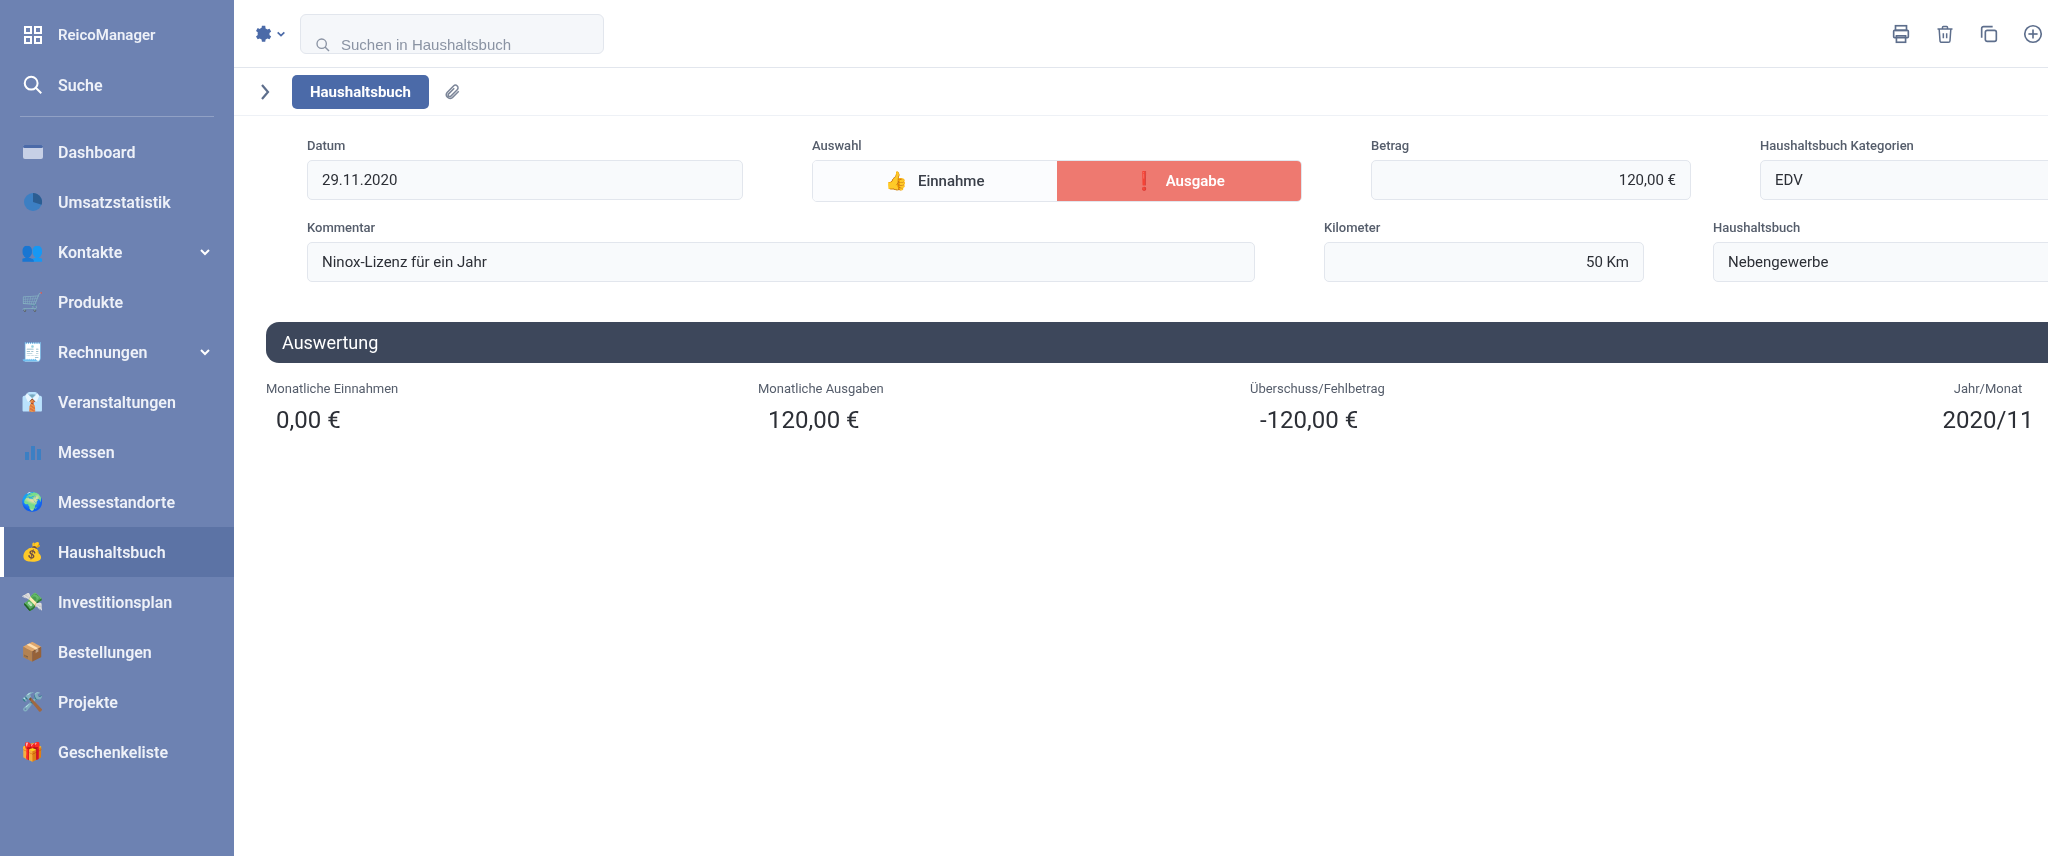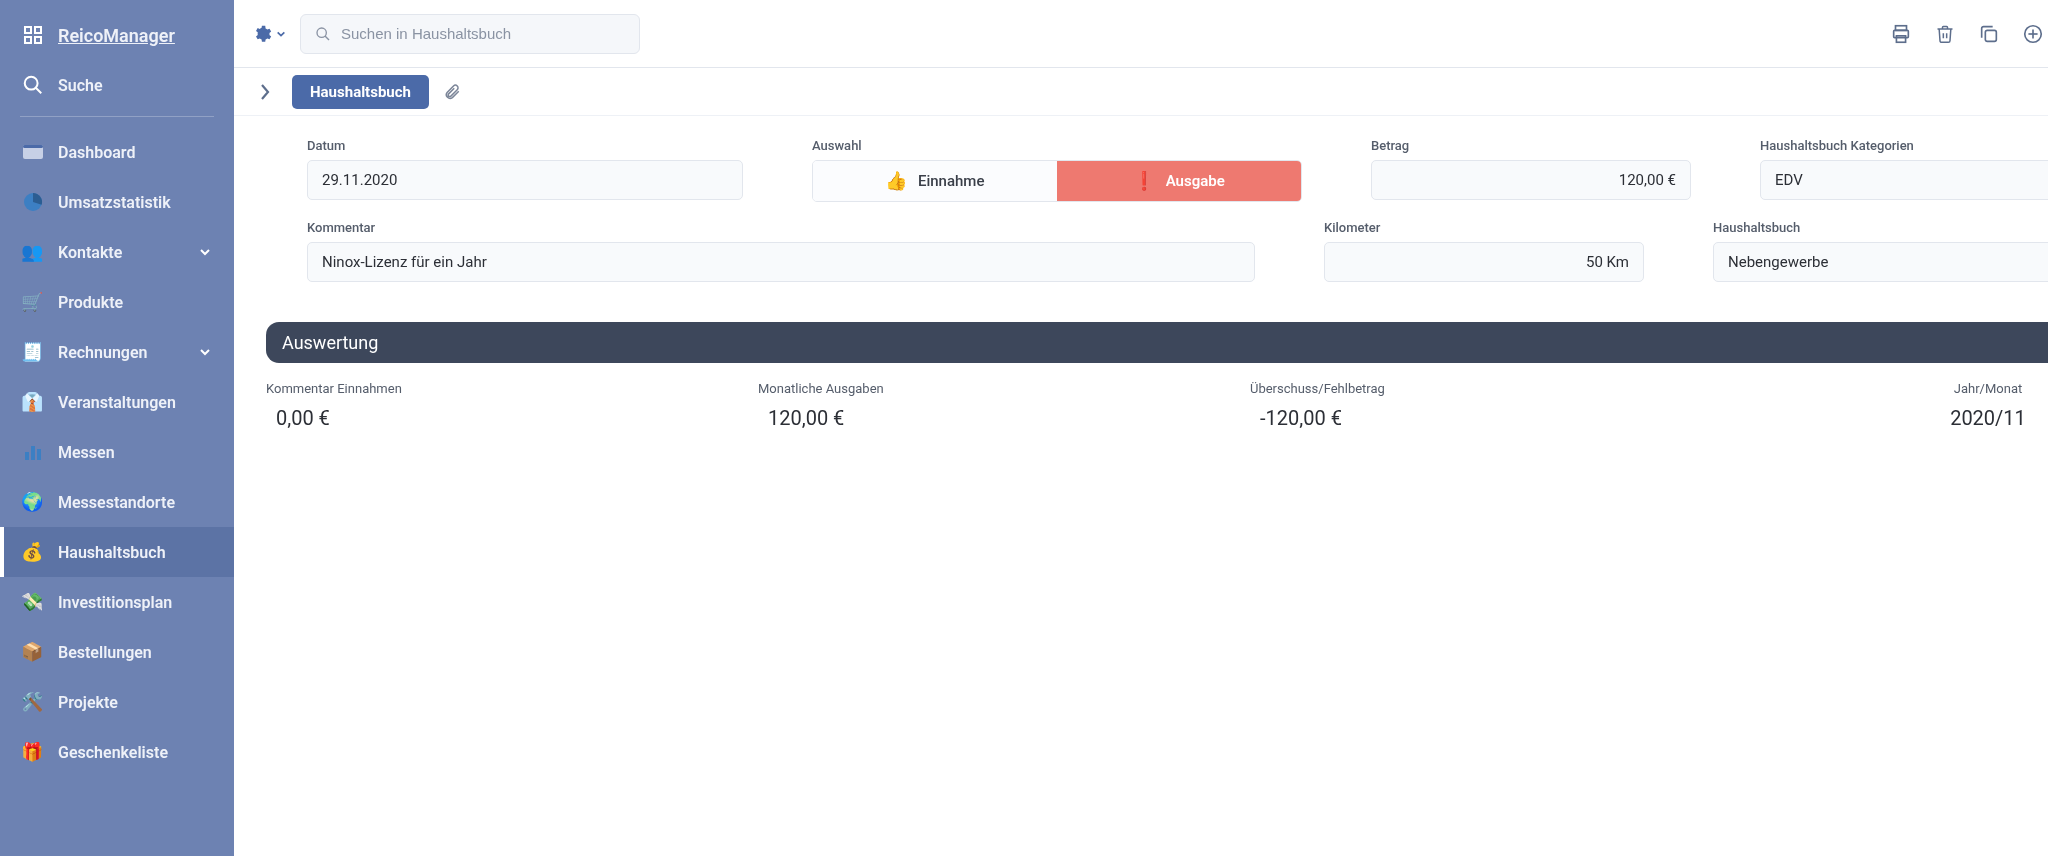--- a/index.html
+++ b/index.html
@@ -33,21 +33,21 @@
     display: flex;
     align-items: center;
     gap: 14px;
     height: 50px;
     padding: 0 22px;
     cursor: pointer;
     font-size: 16px;
     font-weight: 600;
     color: #eef1f8;
   }
-  .brand-row { font-size: 18px; text-decoration: underline; }
+  .brand-row { font-size: 15px; }
   .nav-item .nav-icon,
   .brand-row .nav-icon {
     width: 22px;
     height: 22px;
     display: flex;
     align-items: center;
     justify-content: center;
     flex-shrink: 0;
   }
   .nav-item.selected {
@@ -91,27 +91,27 @@
     padding: 0 18px;
     border-bottom: 1px solid #e2e6ed;
     gap: 14px;
   }
   .gear-group {
     display:flex;align-items:center;gap:4px;
     color:#4b6aa8;
     cursor:pointer;
   }
   .search-box {
-    display:flex;align-items:center;
+    display:flex;align-items:flex-end;
     gap:10px;
     background:#f5f7fa;
     border:1px solid #e2e6ed;
     border-radius:6px;
     height:40px;
-    width:340px;
+    width:304px;
     padding:0 14px;
     color:#7c8698;
   }
   .search-box input{
     border:none;background:transparent;outline:none;flex:1;font-size:15px;color:#444;
   }
   .search-box input::placeholder{color:#8a93a3;}
   .topbar-spacer{flex:1;}
   .topbar-actions,
   .topbar-nav{
@@ -186,21 +186,21 @@
     padding:10px 16px;border-radius:13px;
   }
   .eval-row{
     display:flex;padding:18px 6px 0 6px;gap:0;
   }
   .eval-col{
     flex:1;display:flex;flex-direction:column;gap:10px;align-items:flex-start;
   }
   .eval-col.center{align-items:center;}
   .eval-label{font-size:13px;color:#555d6b;}
-  .eval-value{font-size:20px;color:#2c2f36;font-weight:400;padding-left:10px;}
+  .eval-value{font-size:24px;color:#2c2f36;font-weight:400;padding-left:10px;}
 
   svg{display:block;}
 </style>
 </head>
 <body>
 
 <div class="app">
 
   <div class="sidebar">
     <div class="brand-row">
@@ -488,21 +488,21 @@
                 </svg>
             </span>
           </div>
         </div>
       </div>
 
       <div class="section-header">Auswertung</div>
 
       <div class="eval-row">
         <div class="eval-col">
-          <span class="eval-label">Kommentar Einnahmen</span>
+          <span class="eval-label">Monatliche Einnahmen</span>
           <span class="eval-value">0,00 €</span>
         </div>
         <div class="eval-col">
           <span class="eval-label">Monatliche Ausgaben</span>
           <span class="eval-value">120,00 €</span>
         </div>
         <div class="eval-col">
           <span class="eval-label">Überschuss/Fehlbetrag</span>
           <span class="eval-value">-120,00 €</span>
         </div>

